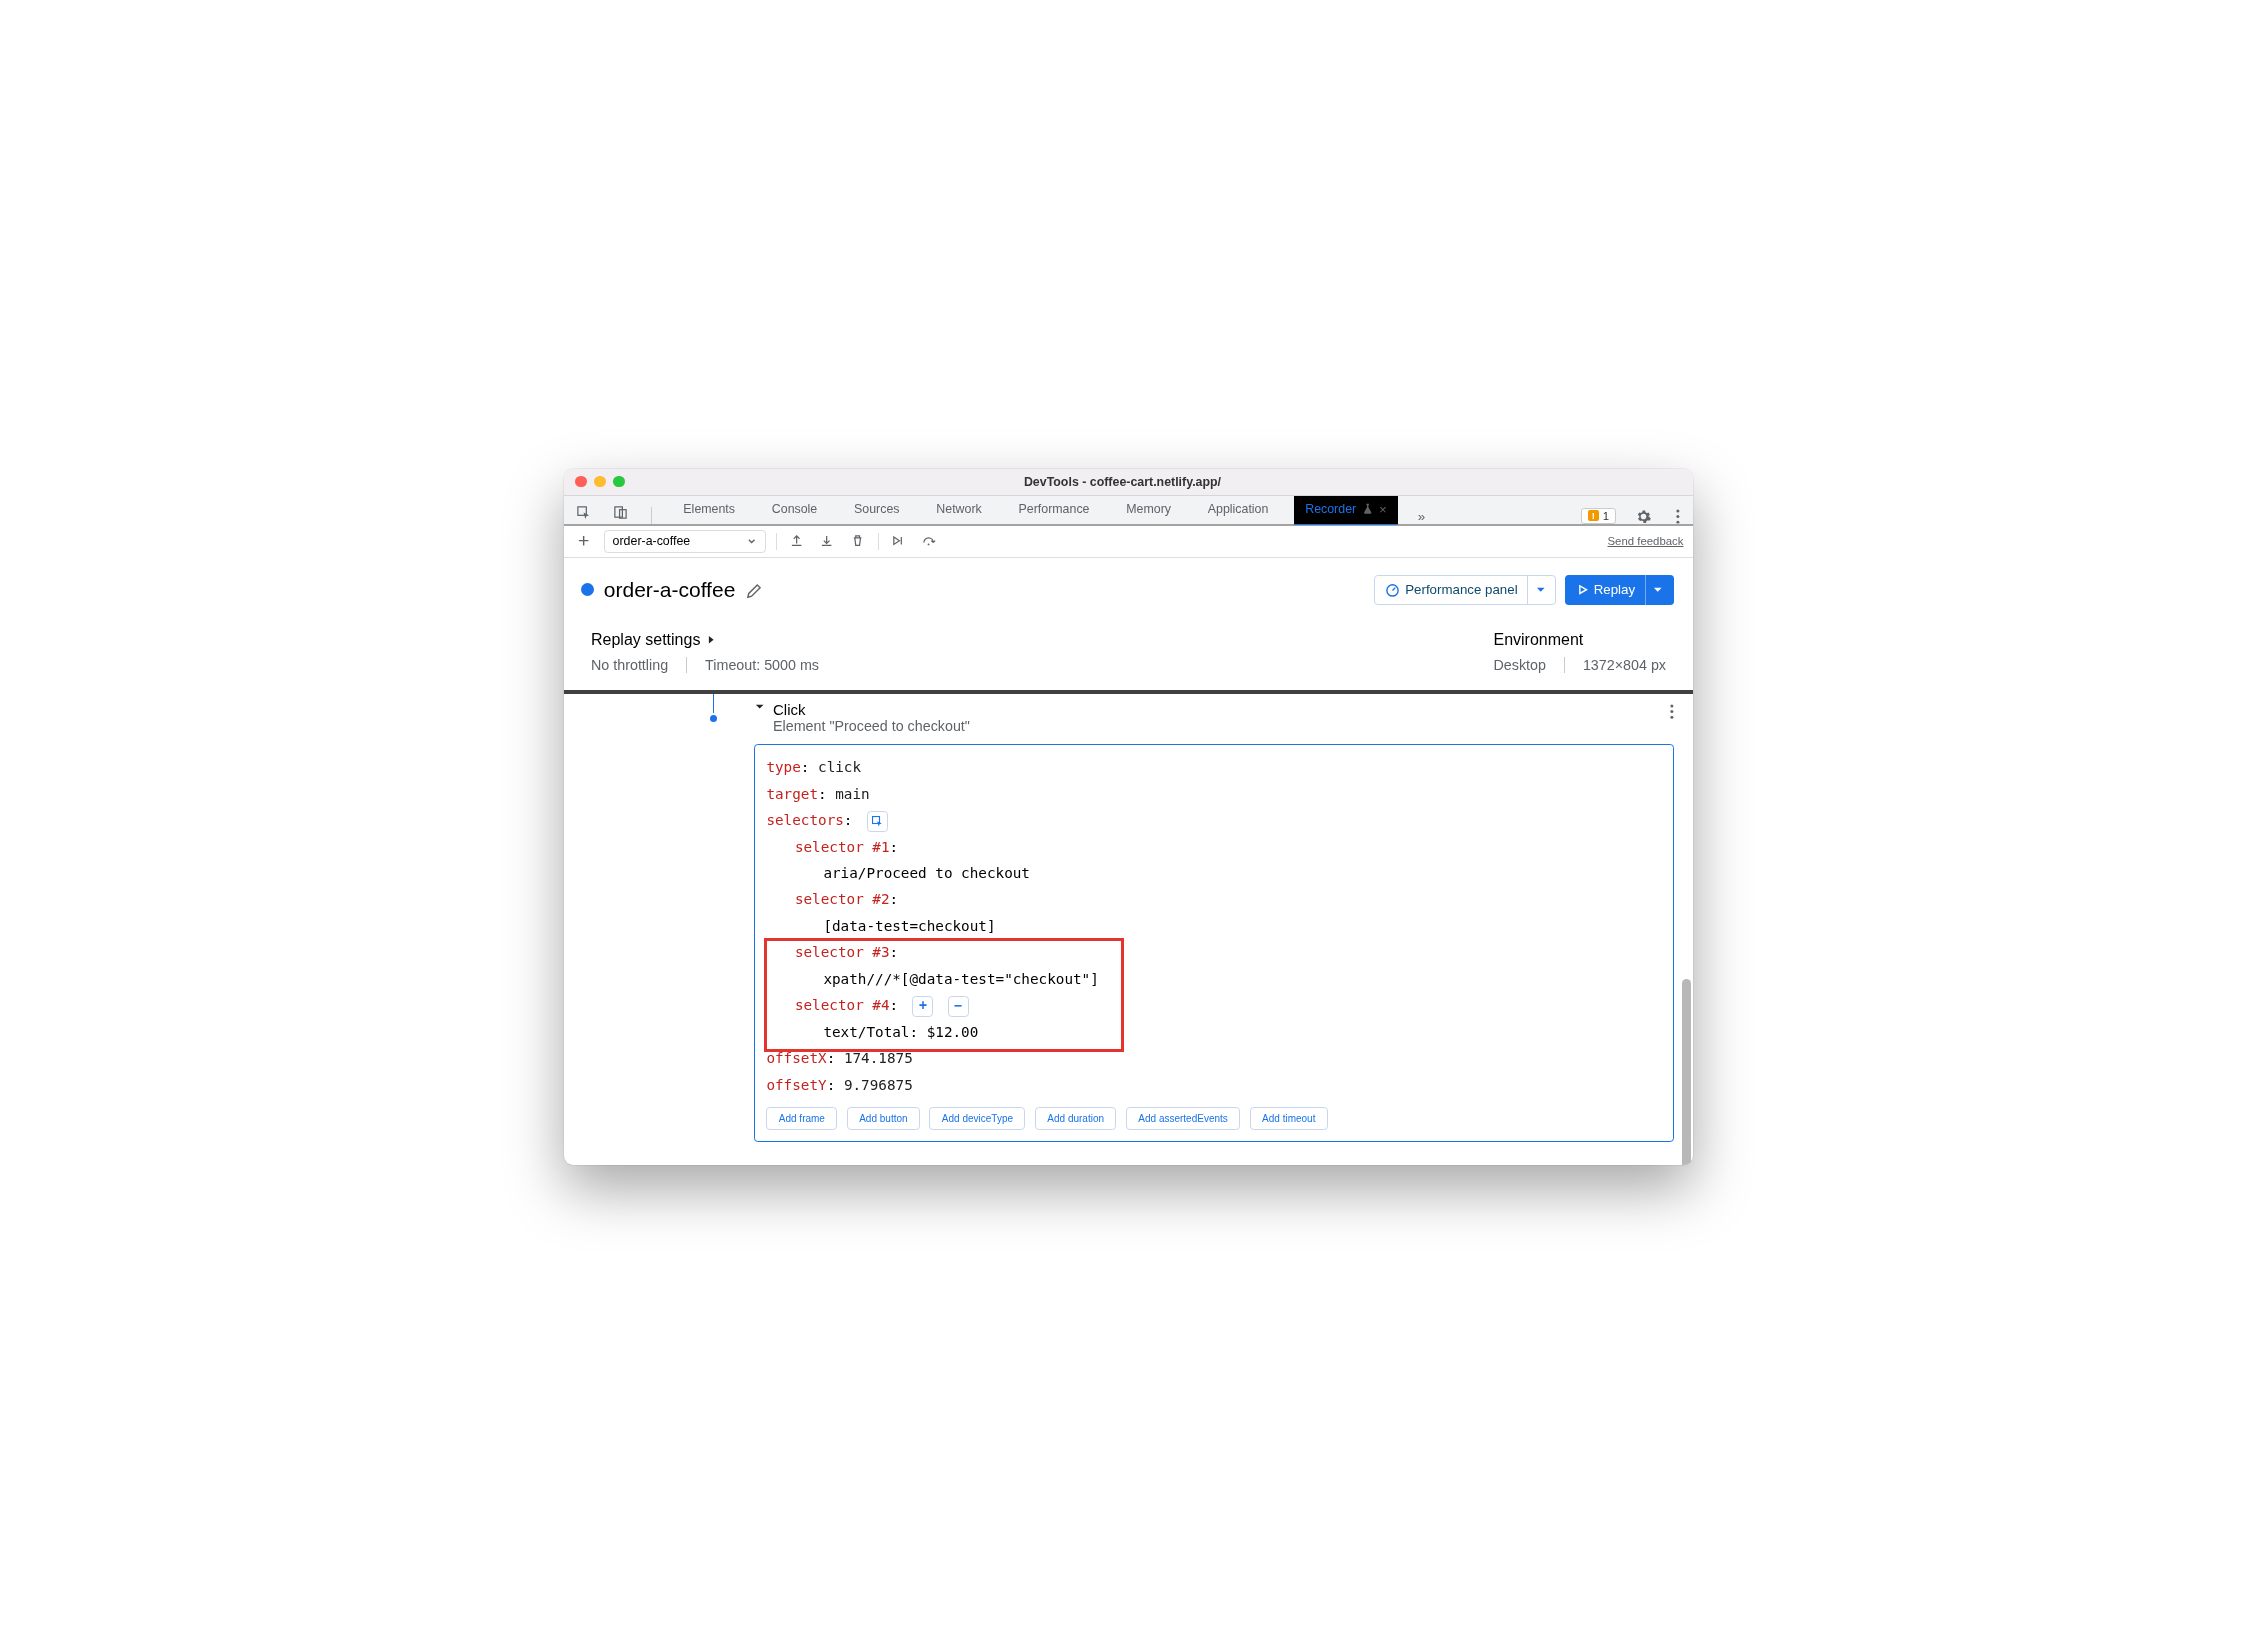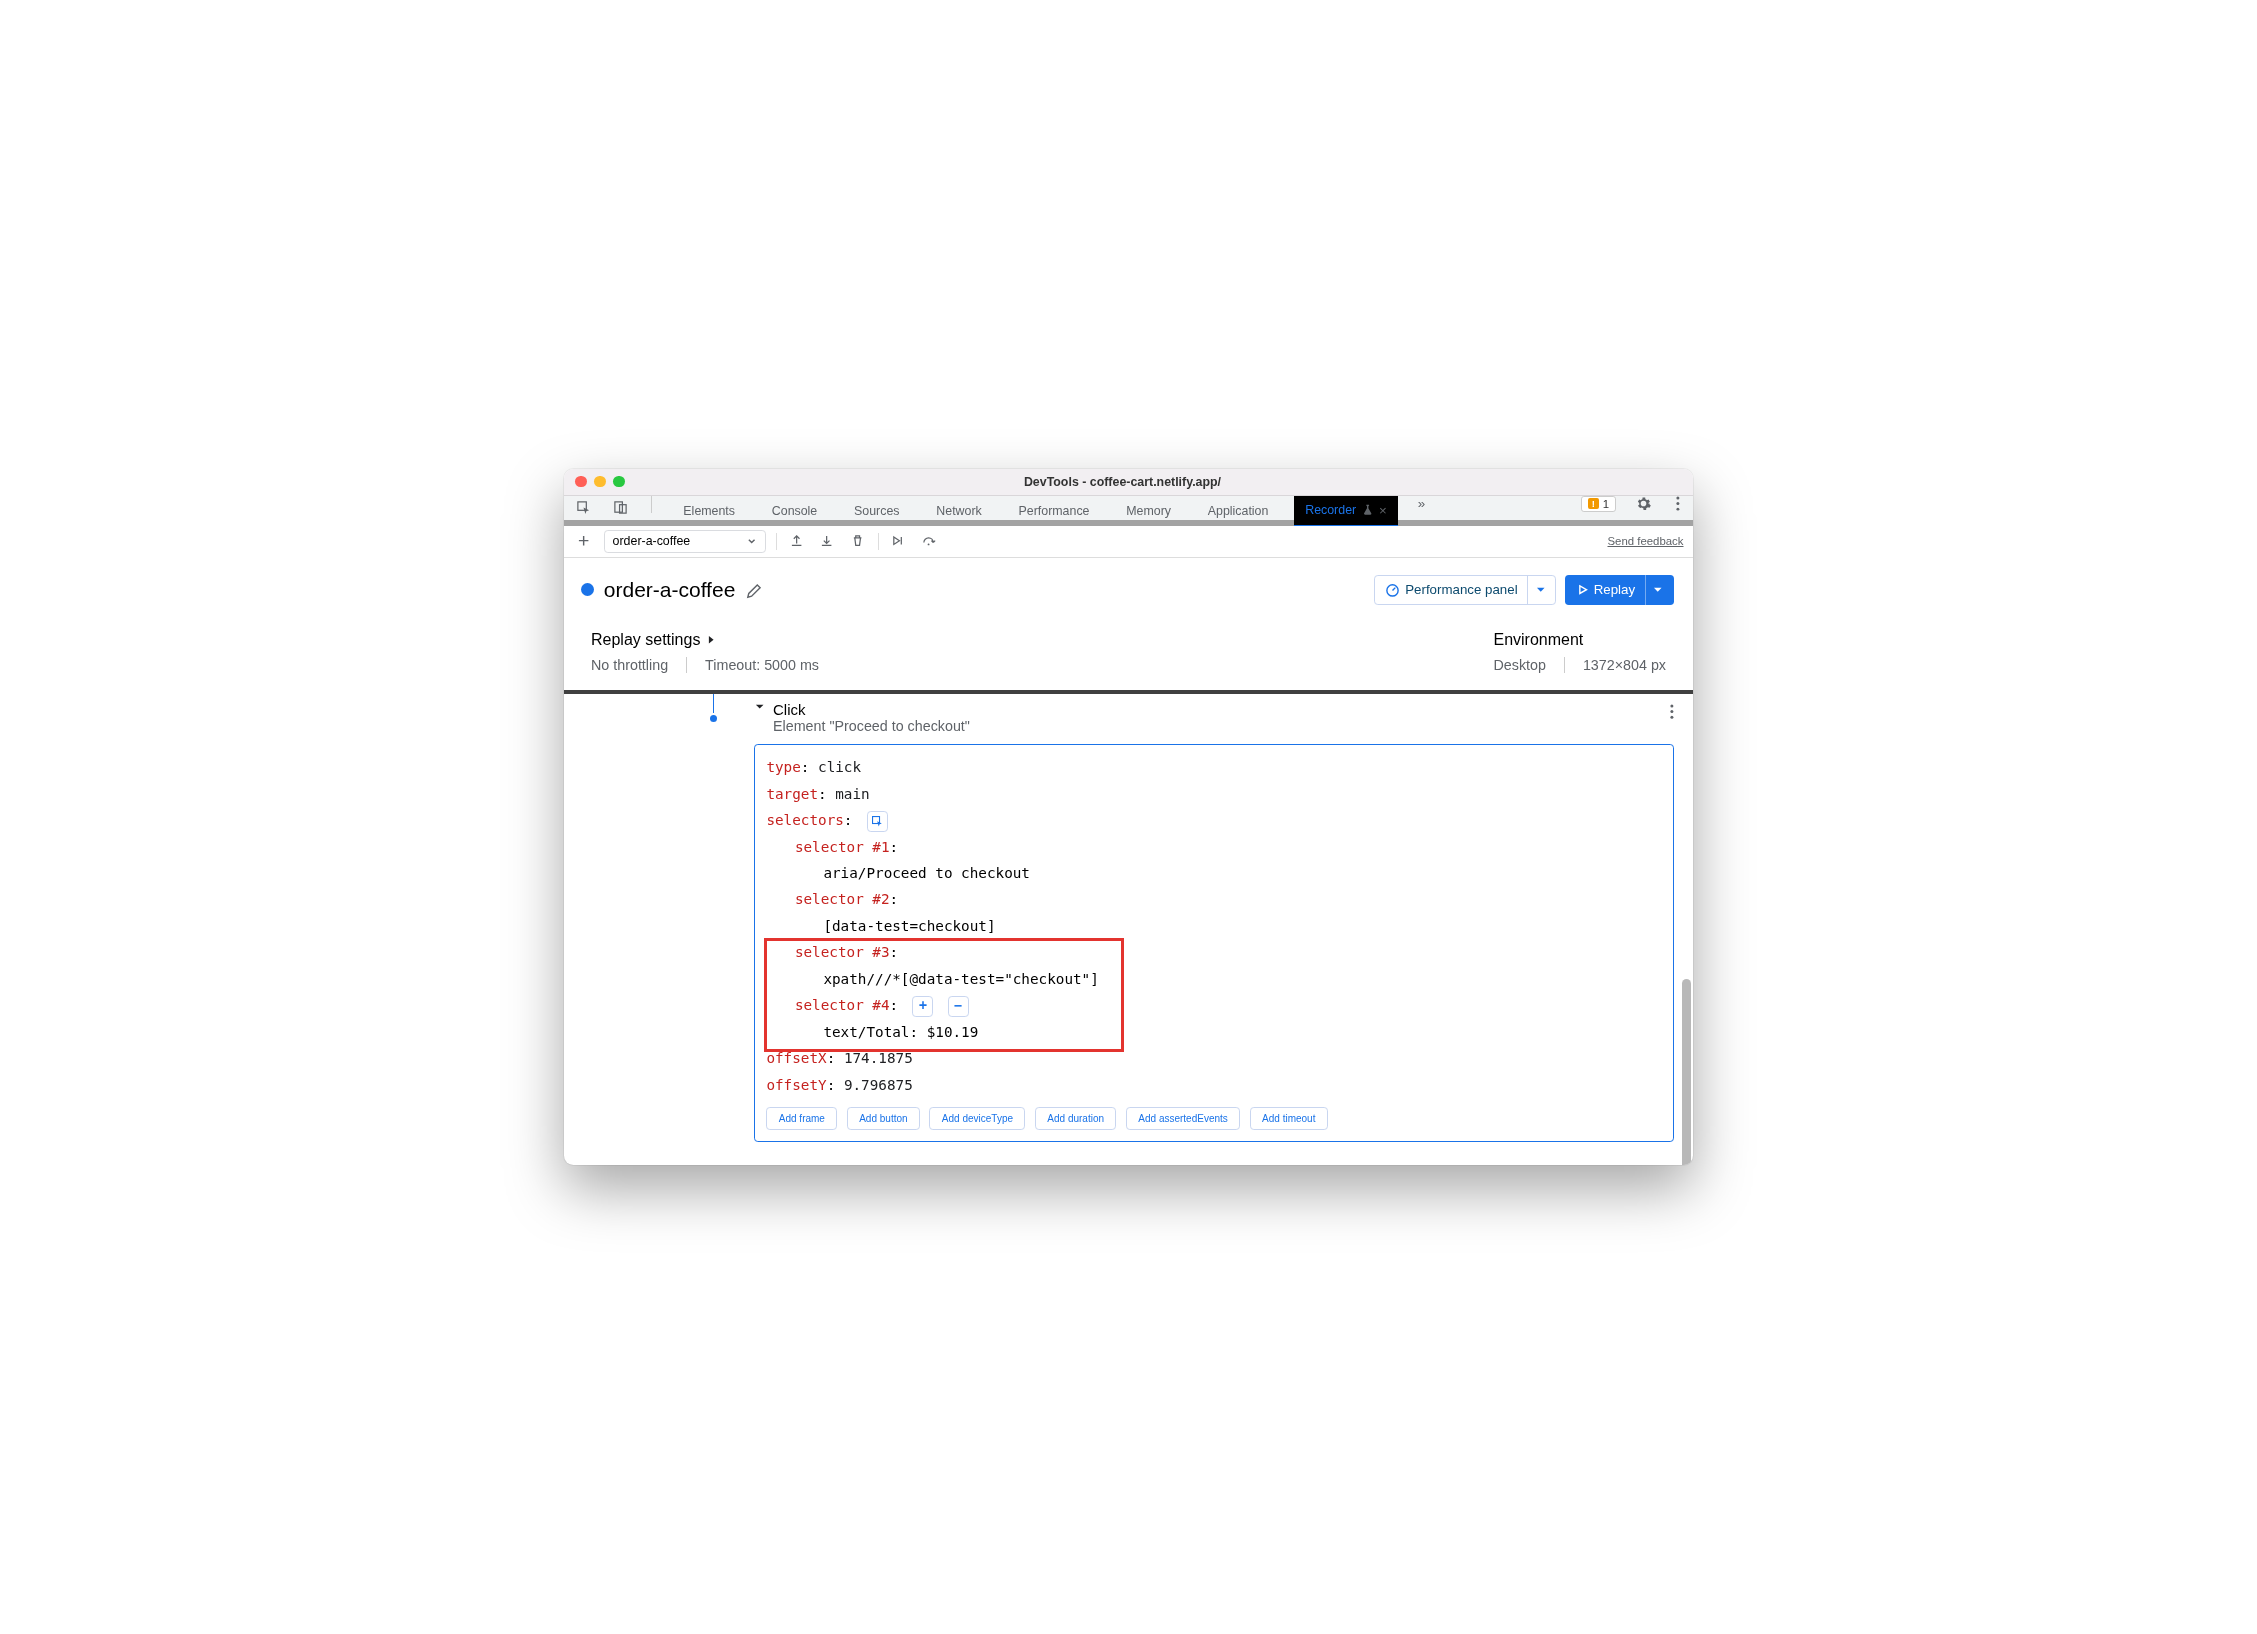--- a/index.html
+++ b/index.html
@@ -31,23 +31,23 @@
 .tl-max { background: #28c840; }
 .titlebar-title {
   position: absolute; left: 0; right: 12px; text-align: center;
   font-size: 12.4px; font-weight: 600; color: #333;
 }
 
 
 .tabrow {
   height: 30px;
   background: #f1f3f4;
-  border-bottom: 6px solid #a3a3a3;
+  border-bottom: 2px solid #a3a3a3;
   display: flex;
-  align-items: flex-start;
+  align-items: flex-end;
   font-size: 12.4px;
   color: #5f6368;
   padding: 0 7.6px;
   gap: 14px;
 }
 .tabrow .icon-btn { width: 23px; height: 23px; display: flex; align-items: center; justify-content: center; border-radius: 1.9px; }
 .tabrow .divider { width: 1px; height: 17px; background: #ccc; margin: 0 5.7px; }
 .tab-item { padding: 0 11.4px; height: 30px; display: flex; align-items: center; cursor: default; gap: 5.7px; }
 .tab-item.active { color: #1a73e8; border-bottom: 1.9px solid #1a73e8; margin-bottom: -1px; background: #000000; }
 .tabrow .spacer { flex: 1; }
@@ -375,21 +375,21 @@
         <div class="kv indent1"><span class="key">selector #1</span>:</div>
         <div class="kv indent2">aria/Proceed to checkout</div>
         <div class="kv indent1"><span class="key">selector #2</span>:</div>
         <div class="kv indent2">[data-test=checkout]</div>
         <div class="kv indent1"><span class="key">selector #3</span>:</div>
         <div class="kv indent2">xpath///*[@data-test="checkout"]</div>
         <div class="kv indent1"><span class="key">selector #4</span>:
           <span class="mini-btn">+</span>
           <span class="mini-btn">−</span>
         </div>
-        <div class="kv indent2">text/Total: $10.19</div>
+        <div class="kv indent2">text/Total: $12.00</div>
         <div class="kv"><span class="key">offsetX</span>: <span class="val">174.1875</span></div>
         <div class="kv"><span class="key">offsetY</span>: <span class="val">9.796875</span></div>
 
         <div class="redbox" style="top:193px; height:114px;"></div>
 
         <div class="add-row">
           <button class="chipbtn">Add frame</button>
           <button class="chipbtn">Add button</button>
           <button class="chipbtn">Add deviceType</button>
           <button class="chipbtn">Add duration</button>

